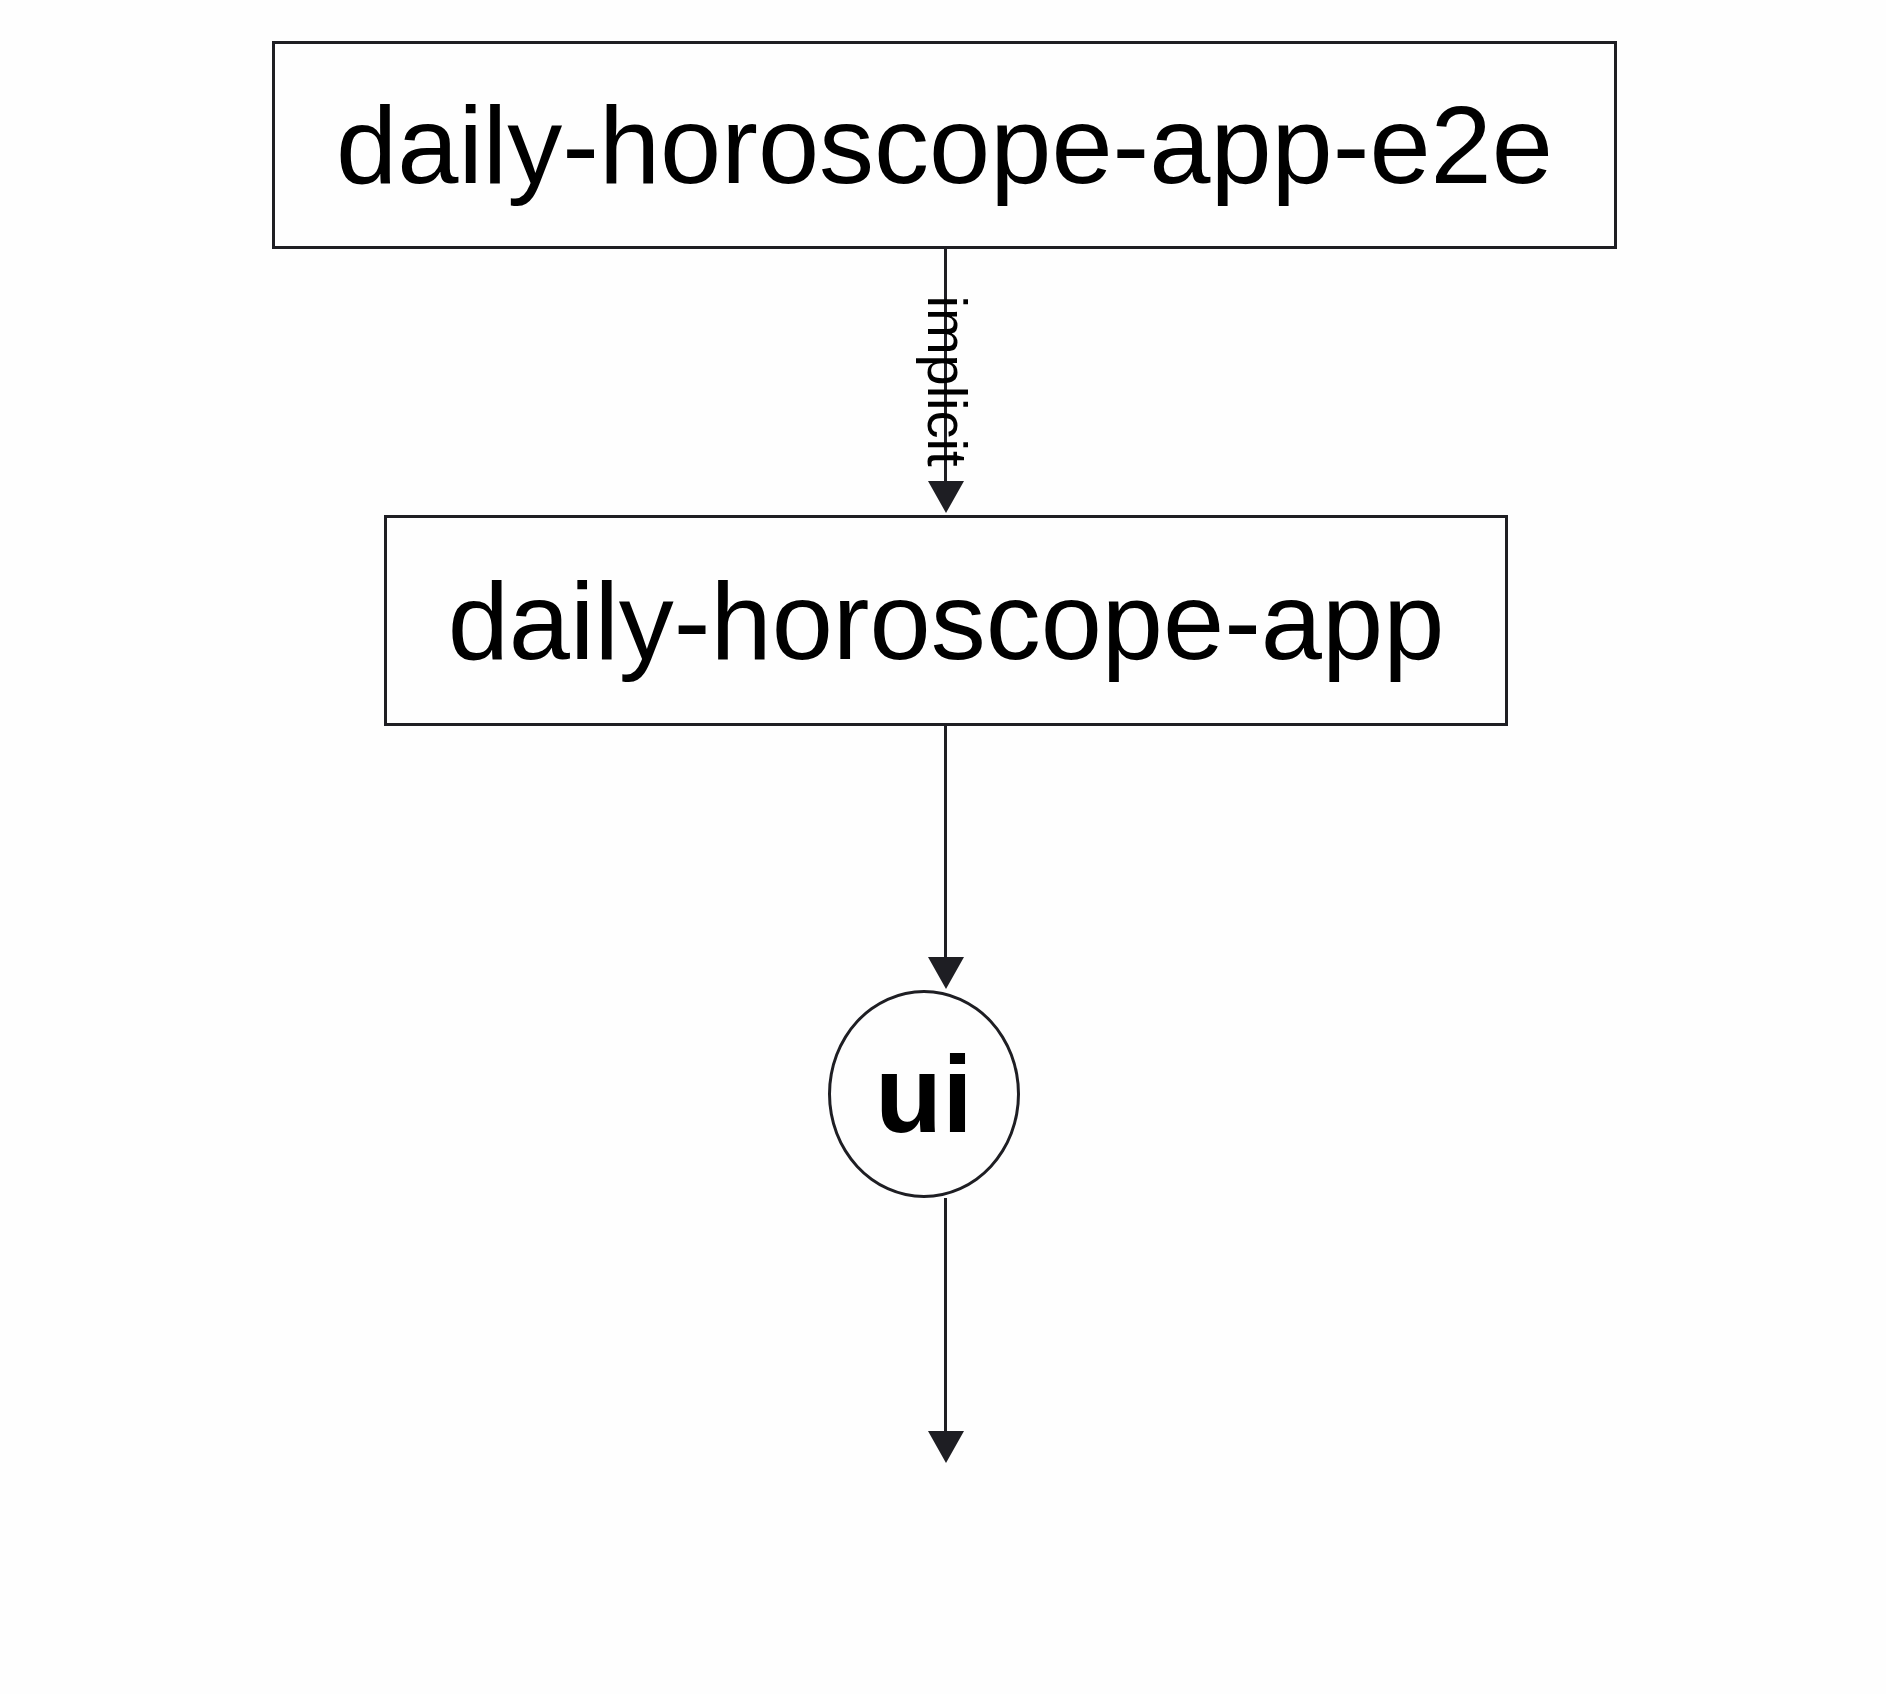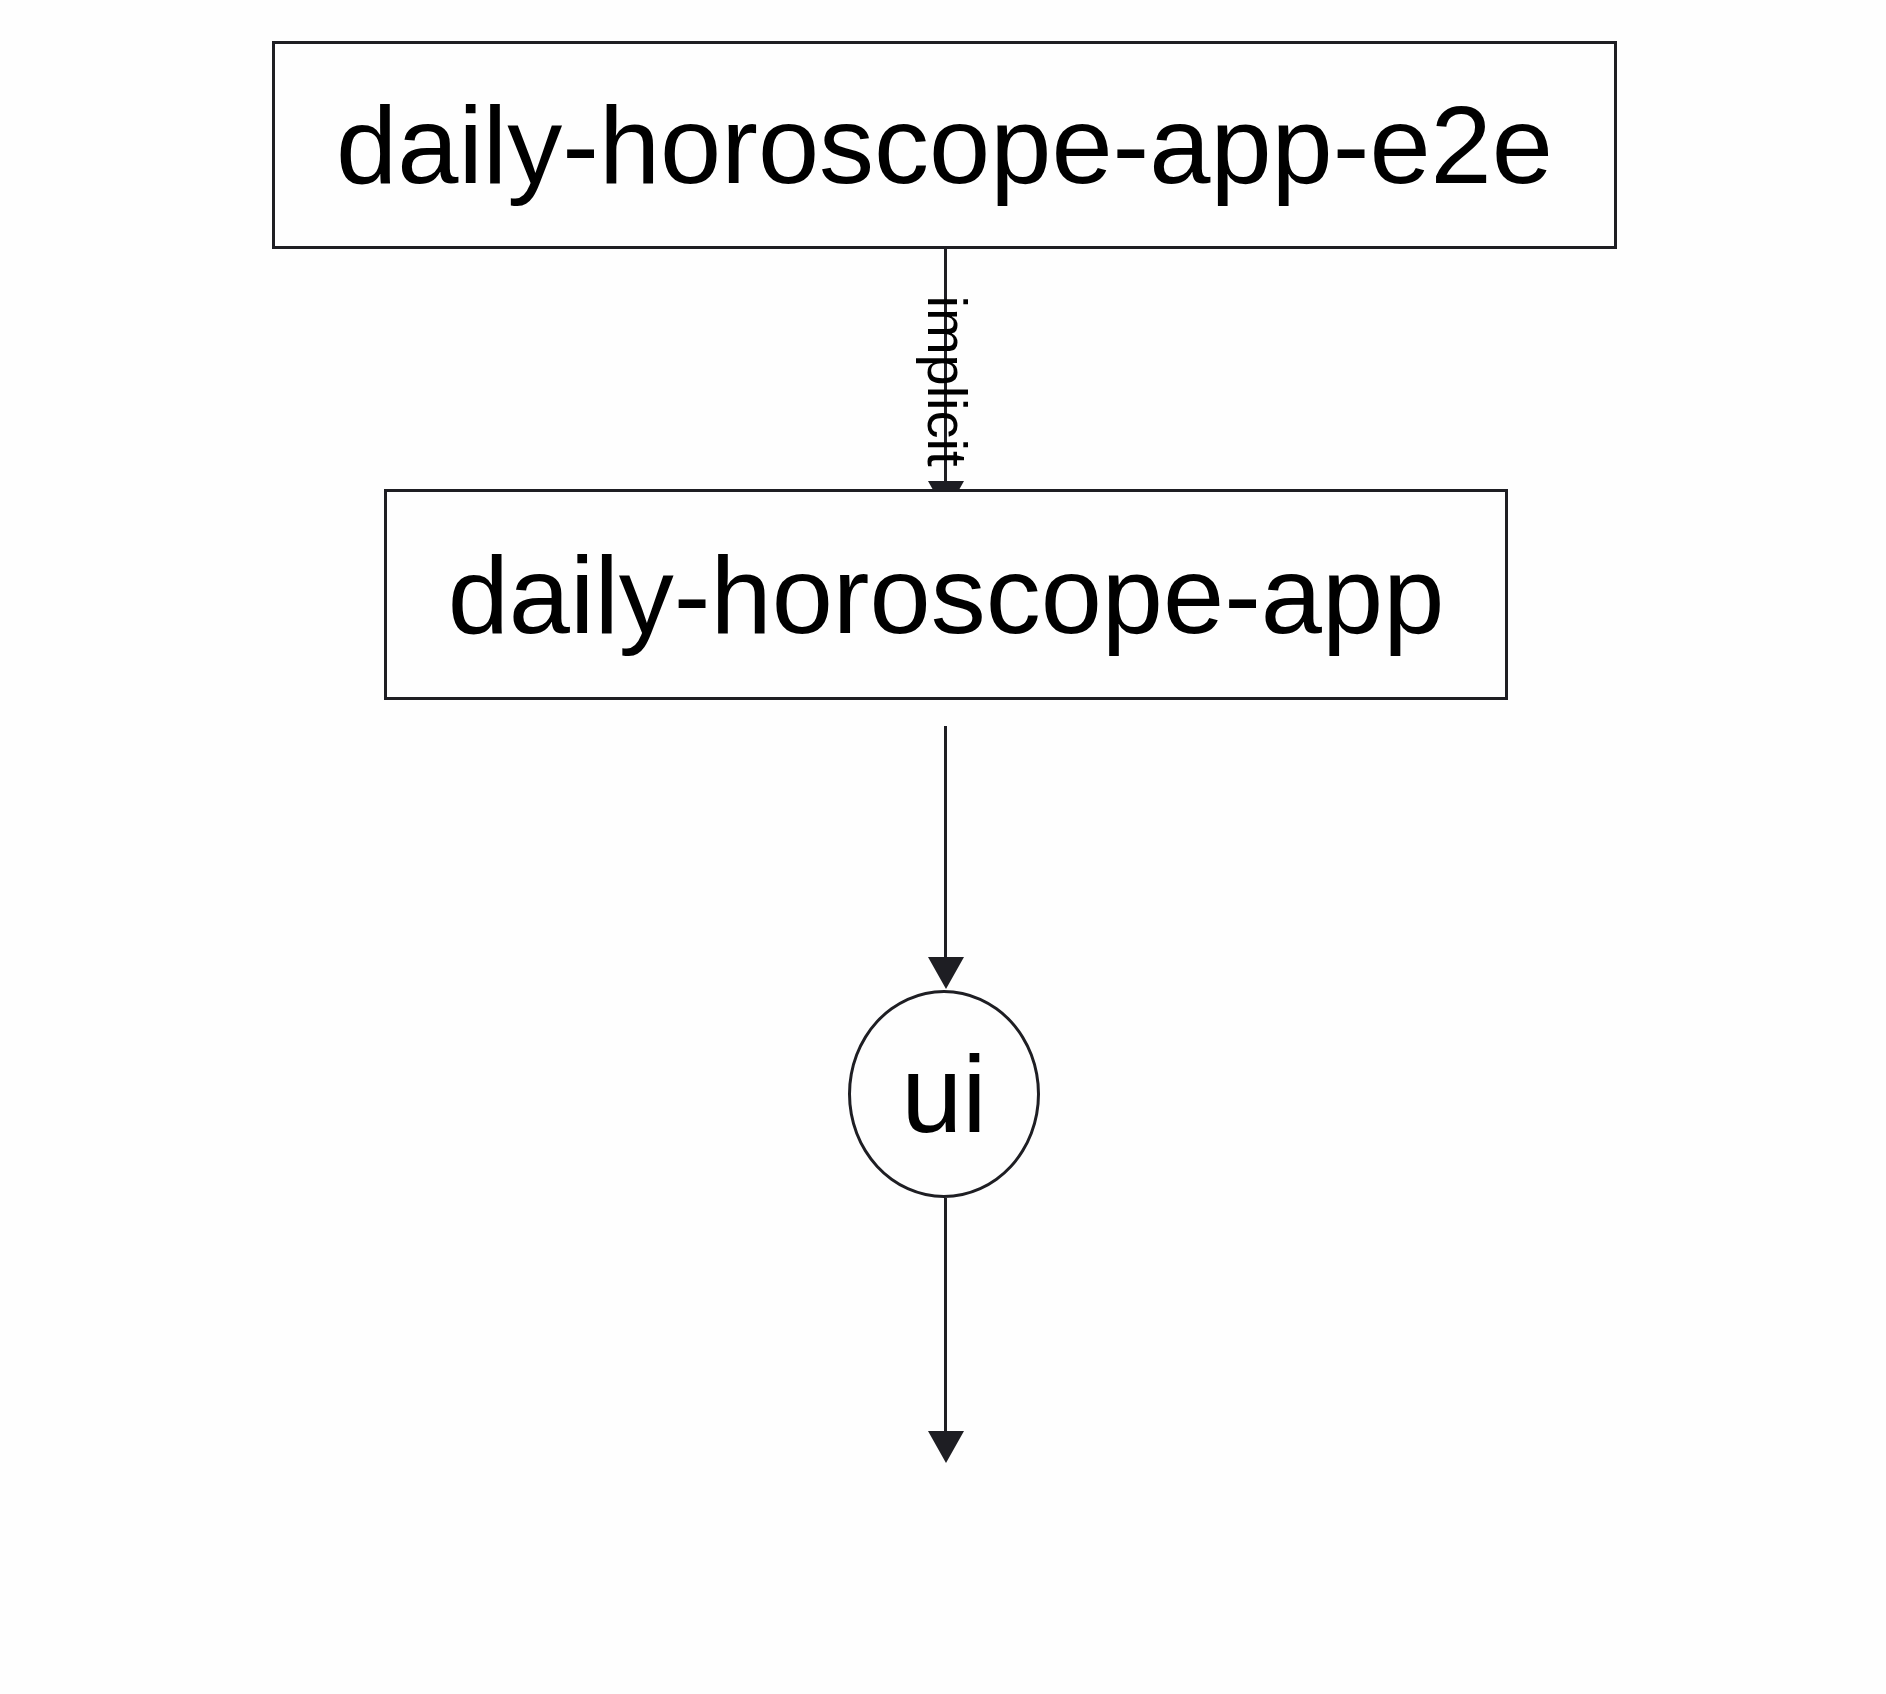--- a/index.html
+++ b/index.html
@@ -65,28 +65,28 @@
 <div class="canvas">
 
   <div class="node rect" style="left:272px; top:33px; width:1345px; height:208px;">
     <span>daily-horoscope-app-e2e</span>
   </div>
 
   <div class="edge-line" style="left:944px; top:241px; height:237px;"></div>
   <div class="arrowhead" style="left:928px; top:473px;"></div>
   <div class="edge-label" style="left:947px; top:373px;">implicit</div>
 
-  <div class="node rect" style="left:384px; top:481px; width:1124px; height:211px;">
+  <div class="node rect" style="left:384px; top:507px; width:1124px; height:211px;">
     <span>daily-horoscope-app</span>
   </div>
 
   <div class="edge-line" style="left:944px; top:718px; height:234px;"></div>
   <div class="arrowhead" style="left:928px; top:949px;"></div>
 
-  <div class="node ellipse" style="left:848px; top:982px; width:192px; height:208px;">
+  <div class="node ellipse" style="left:828px; top:982px; width:192px; height:208px;font-weight:bold;">
     <span>ui</span>
   </div>
 
   <div class="edge-line" style="left:944px; top:1190px; height:236px;"></div>
   <div class="arrowhead" style="left:928px; top:1423px;"></div>
 
 
 </div>
 
 </body></html>

